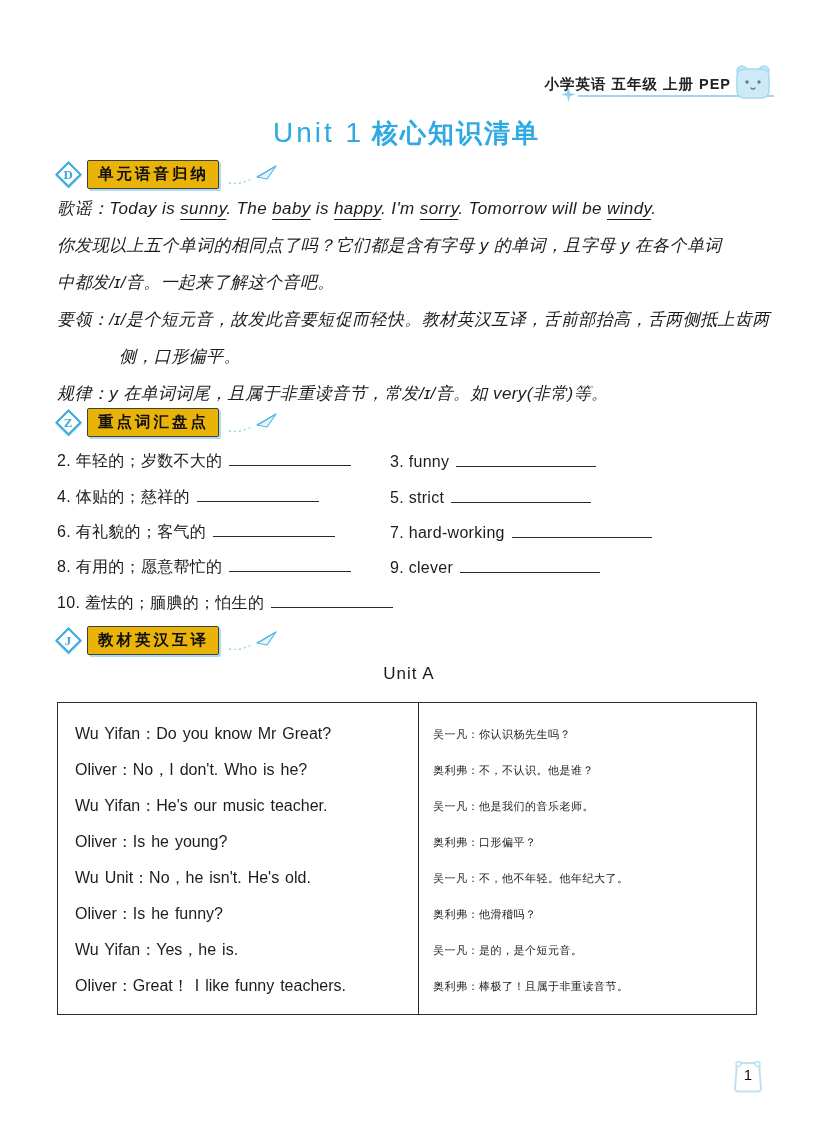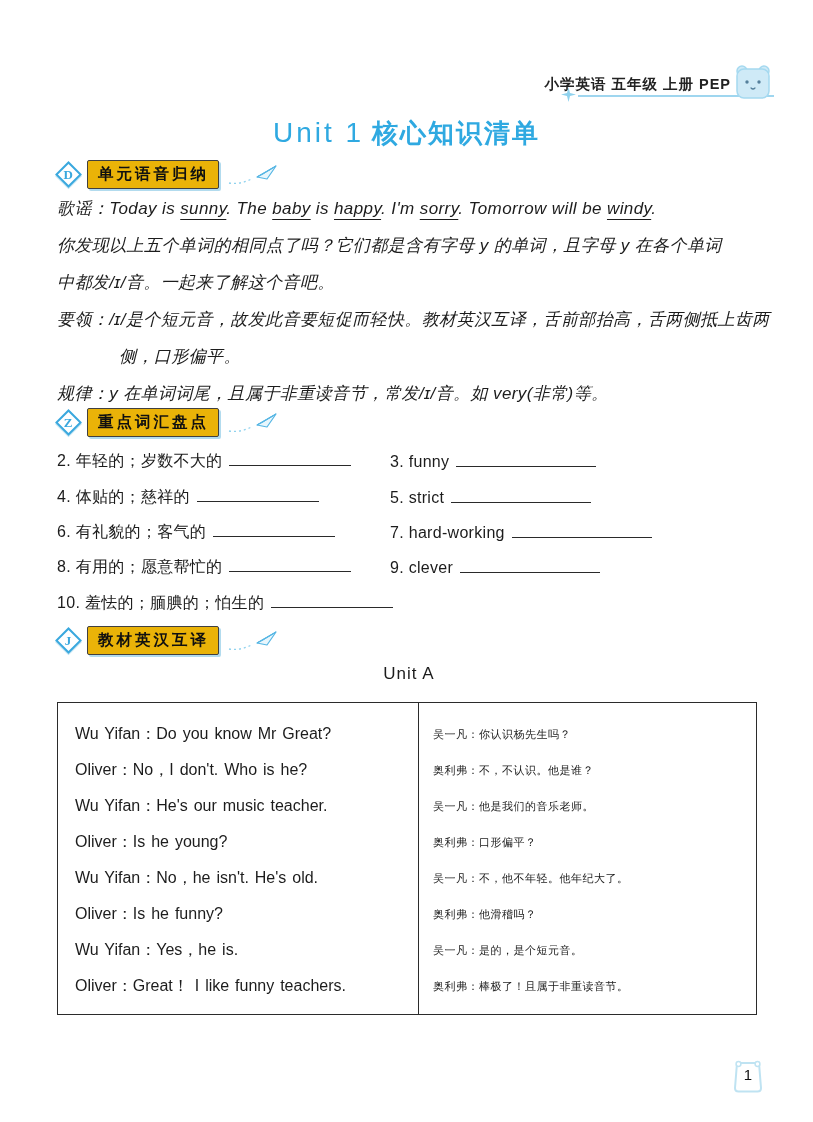--- a/index.html
+++ b/index.html
@@ -174,21 +174,21 @@
   </div>
 
   <div class="part-a">Unit A</div>
 
   <div class="ttable">
     <div class="tcell tcell-en">
       <div class="tline">Wu Yifan：Do you know Mr Great?</div>
       <div class="tline">Oliver：No，I don't. Who is he?</div>
       <div class="tline">Wu Yifan：He's our music teacher.</div>
       <div class="tline">Oliver：Is he young?</div>
-      <div class="tline">Wu Yifan：No，he isn't. He's old.</div>
+      <div class="tline">Wu Unit：No，he isn't. He's old.</div>
       <div class="tline">Oliver：Is he funny?</div>
       <div class="tline">Wu Yifan：Yes，he is.</div>
       <div class="tline">Oliver：Great！ I like funny teachers.</div>
     </div>
     <div class="tcell tcell-zh">
       <div class="tline">吴一凡：你认识杨先生吗？</div>
       <div class="tline">奥利弗：不，不认识。他是谁？</div>
       <div class="tline">吴一凡：他是我们的音乐老师。</div>
       <div class="tline">奥利弗：口形偏平？</div>
       <div class="tline">吴一凡：不，他不年轻。他年纪大了。</div>

